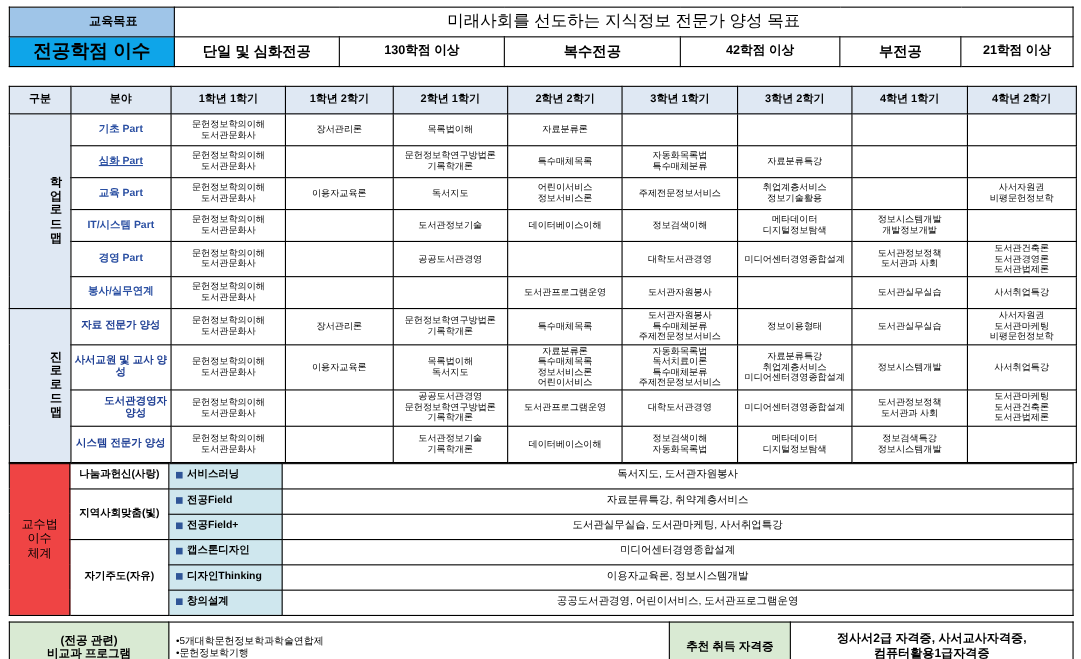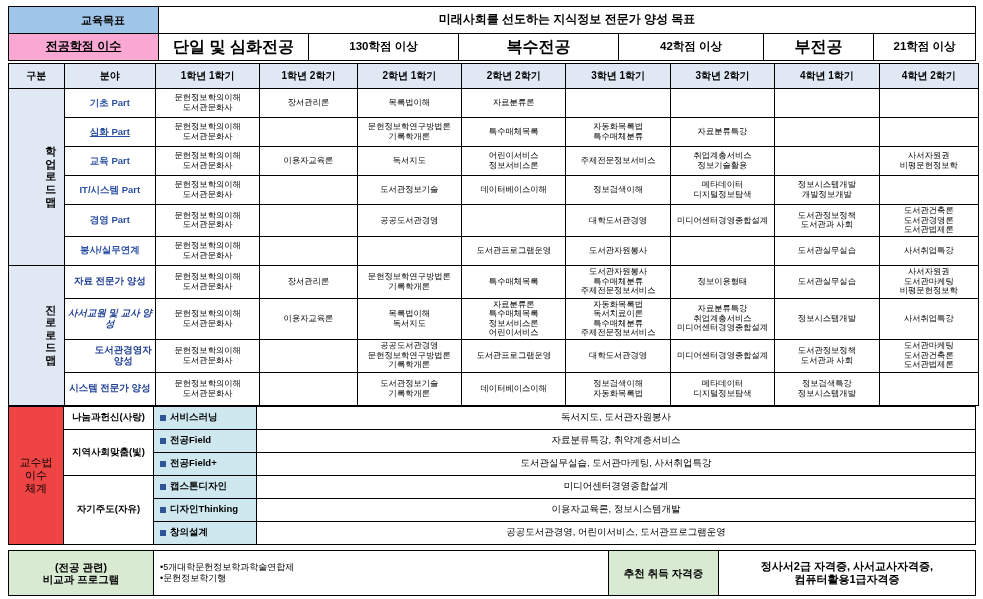--- a/index.html
+++ b/index.html
@@ -4,26 +4,26 @@
 <style>
   html,body{margin:0;padding:0;background:#ffffff;}
   body{font-family:"Liberation Sans","DejaVu Sans",sans-serif;}
   #page{width:983px;height:599px;position:relative;background:#fff;}
   table{border-collapse:collapse;table-layout:fixed;}
   td,th{border:1px solid #000;font-size:9px;text-align:center;vertical-align:middle;padding:1px 2px;line-height:1.15;}
   .wrap{padding:6px 8px 0 8px;}
   
   #t-top{width:967px;}
   .lbl-blue{background:#9fc5e8;font-weight:bold;font-size:11px;color:#000;padding-left:41px;}
-  .lbl-cyan{background:#f9a8d4;font-weight:bold;font-size:12px;text-decoration:underline;}
-  .goal{font-weight:bold;font-size:12px;margin-left:41px;}
+  .lbl-cyan{background:#0ea5e9;font-weight:bold;font-size:17px;}
+  .goal{font-weight:normal;font-size:15px;margin-left:41px;}
   .credit{font-weight:bold;font-size:11.5px;}
-  .credit-mid{font-weight:bold;font-size:16px;}
-  
-  #t-main{width:971px;margin-top:2px;}
+  .credit-mid{font-weight:bold;font-size:13px;}
+  
+  #t-main{width:971px;margin-top:17px;}
   #t-main td.hd{background:#dfe8f3;font-weight:bold;font-size:10px;height:22px;}
   .rowhead{background:#dfe8f3;font-weight:bold;font-size:11px;padding-left:31px;}
   .part{color:#2a4fa2;font-weight:bold;font-size:9.5px;background:#fff;}
   .cell{font-size:8.3px;color:#000;}
   .c-blue{color:#1f3f94;}
   
   #t-method{width:967px;margin-top:0;}
   .m-head{background:#ef4444;font-weight:normal;font-size:11px;}
   .m-sub{font-size:9.5px;font-weight:bold;margin-left:36px;}
   .m-tag{background:#cfe7ee;font-size:9.5px;font-weight:bold;text-align:left;padding-left:6px;}
@@ -171,21 +171,21 @@
             <td class="cell">문헌정보학의이해<br>도서관문화사</td>
             <td class="cell">장서관리론</td>
             <td class="cell">문헌정보학연구방법론<br>기록학개론</td>
             <td class="cell">특수매체목록</td>
             <td class="cell">도서관자원봉사<br>특수매체분류<br>주제전문정보서비스</td>
             <td class="cell">정보이용형태</td>
             <td class="cell">도서관실무실습</td>
             <td class="cell">사서자원권<br>도서관마케팅<br>비평문헌정보학</td>
           </tr>
           <tr>
-            <td class="part c-blue" style="height: 30px; font-style: italic;">사서교원 및 교사 양성</td>
+            <td class="part c-blue" style="height: 30px;">사서교원 및 교사 양성</td>
             <td class="cell">문헌정보학의이해<br>도서관문화사</td>
             <td class="cell">이용자교육론</td>
             <td class="cell">목록법이해<br>독서지도</td>
             <td class="cell">자료분류론<br>특수매체목록<br>정보서비스론<br>어린이서비스</td>
             <td class="cell">자동화목록법<br>독서치료이론<br>특수매체분류<br>주제전문정보서비스</td>
             <td class="cell">자료분류특강<br>취업계층서비스<br>미디어센터경영종합설계</td>
             <td class="cell">정보시스템개발</td>
             <td class="cell">사서취업특강</td>
           </tr>
           <tr>

